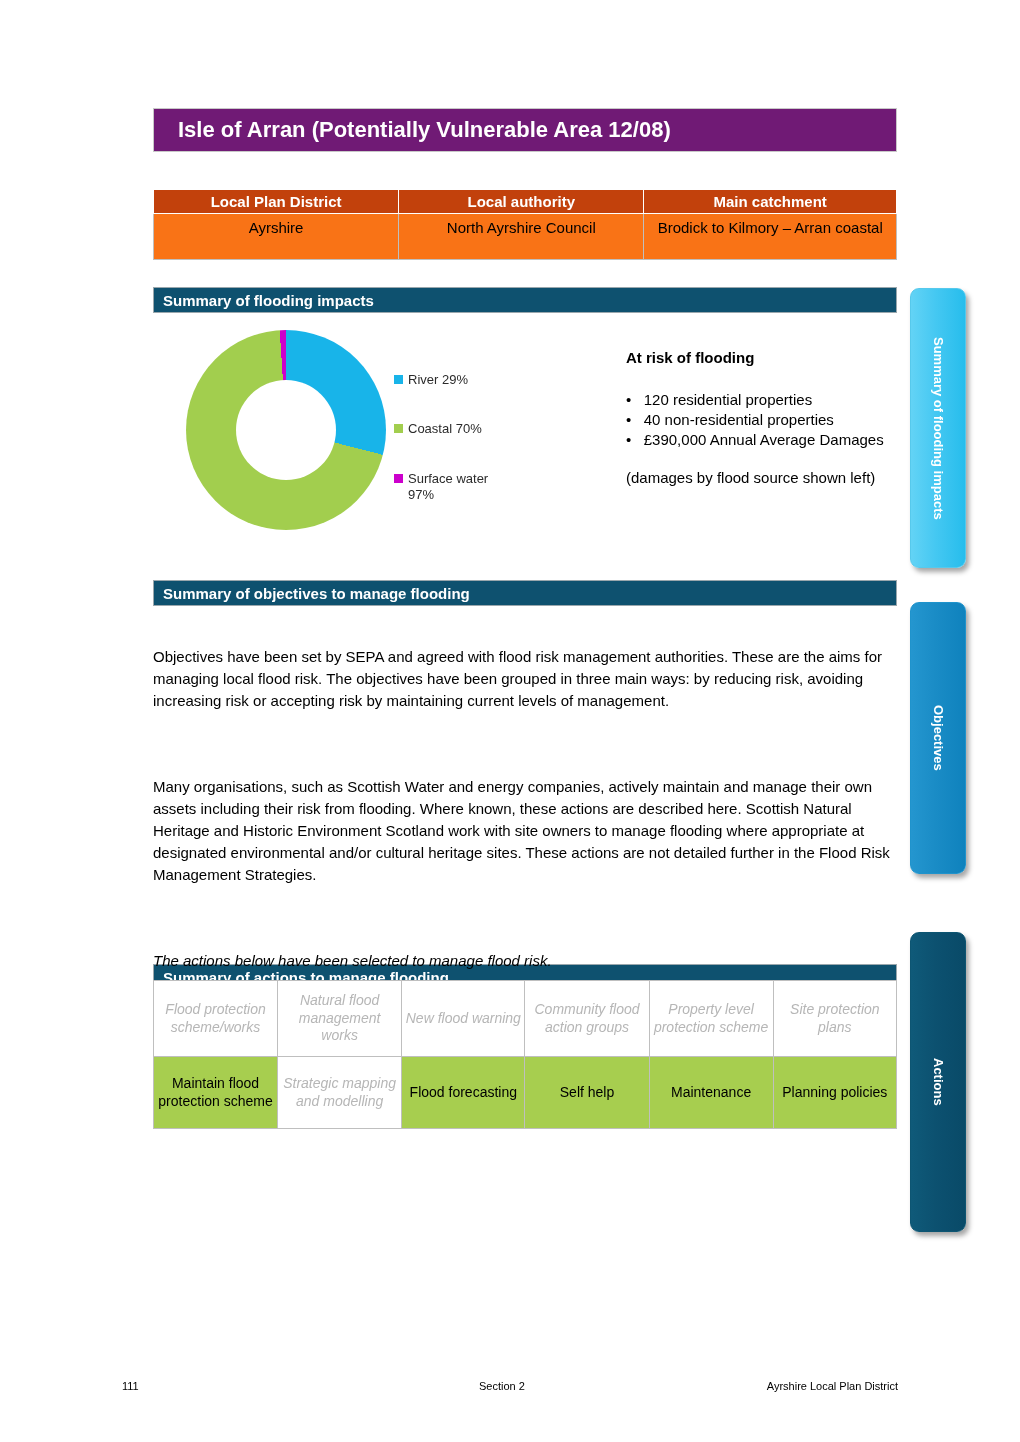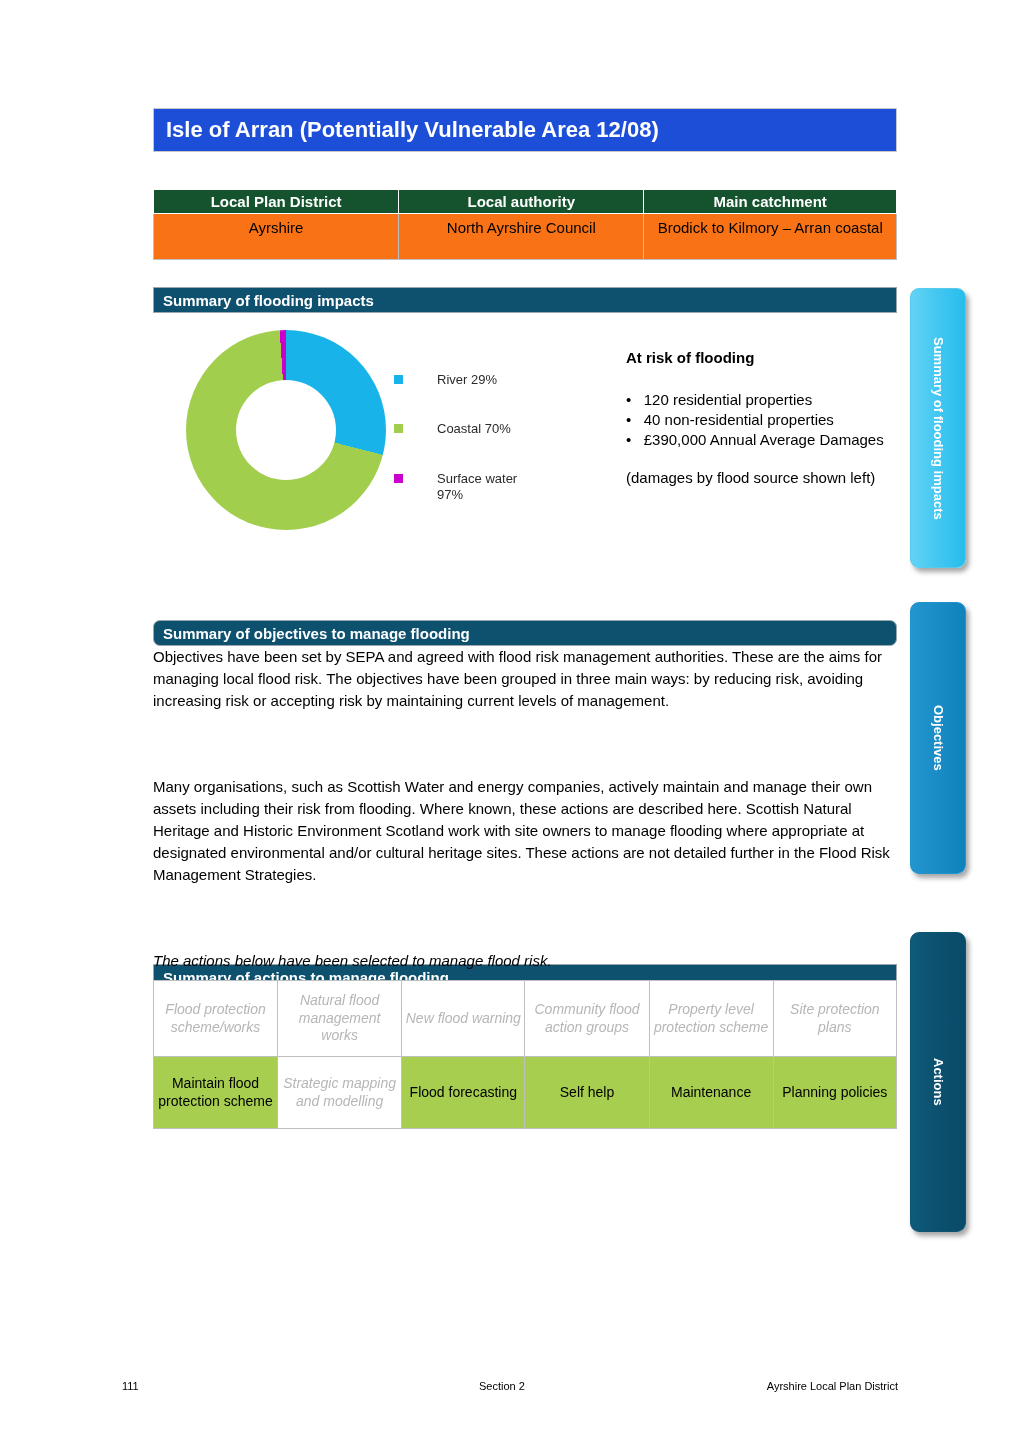--- a/index.html
+++ b/index.html
@@ -13,37 +13,37 @@
     overflow:hidden;
   }
 
   
   #page { position:relative; width:1020px; height:1442px; }
 
   
   .title-bar {
     position:absolute;
     left:153px; top:108px; width:744px; height:44px;
-    background:#1d4ed8;
+    background:#701a75;
     color:#ffffff;
     font-size:22px; font-weight:bold;
     display:flex; align-items:center;
-    padding-left:12px;
+    padding-left:24px;
     border:1px solid #c8c8c8;
   }
 
   
   .info-table {
     position:absolute;
     left:153px; top:189px; width:744px;
     border-collapse:collapse;
     table-layout:fixed;
   }
   .info-table th {
-    background:#14532d; color:#ffffff;
+    background:#c2410c; color:#ffffff;
     font-size:15px; font-weight:bold;
     height:24px; text-align:center;
     border:1px solid #ffffff;
     padding:2px 4px;
   }
   .info-table td {
     font-size:15px; text-align:center; vertical-align:top;
     border:1px solid #bfbfbf;
     padding:5px 4px 12px 4px;
     height:46px;
@@ -56,21 +56,21 @@
     background:#0e516f;
     color:#ffffff;
     font-size:15px; font-weight:bold;
     display:flex; align-items:center;
     padding-left:9px;
     height:26px;
     left:153px; width:744px;
     border:1px solid #9aa7ad;
   }
   #bar-impacts   { top:287px; }
-  #bar-objectives{ top:620px;border-radius:7px; }
+  #bar-objectives{ top:580px; }
   #bar-actions   { top:964px; }
 
   
   .chart-wrap {
     position:absolute;
     left:186px; top:330px;
     width:215px; height:210px;
   }
   .donut {
     position:absolute; left:0; top:0;
@@ -91,21 +91,20 @@
     left:394px; top:372px;
     width:140px;
     font-size:13px;
     color:#2b2b2b;
   }
   .legend-row {
     display:flex;
     align-items:flex-start;
     margin-bottom:33px;
     line-height:1.25;
-    gap:29px;
   }
   .legend-swatch {
     width:9px; height:9px;
     flex:0 0 9px;
     margin-top:3px; margin-right:5px;
   }
   .legend-label { white-space:normal; }
   .legend-row.wrap .legend-label { width:105px; }
 
   

